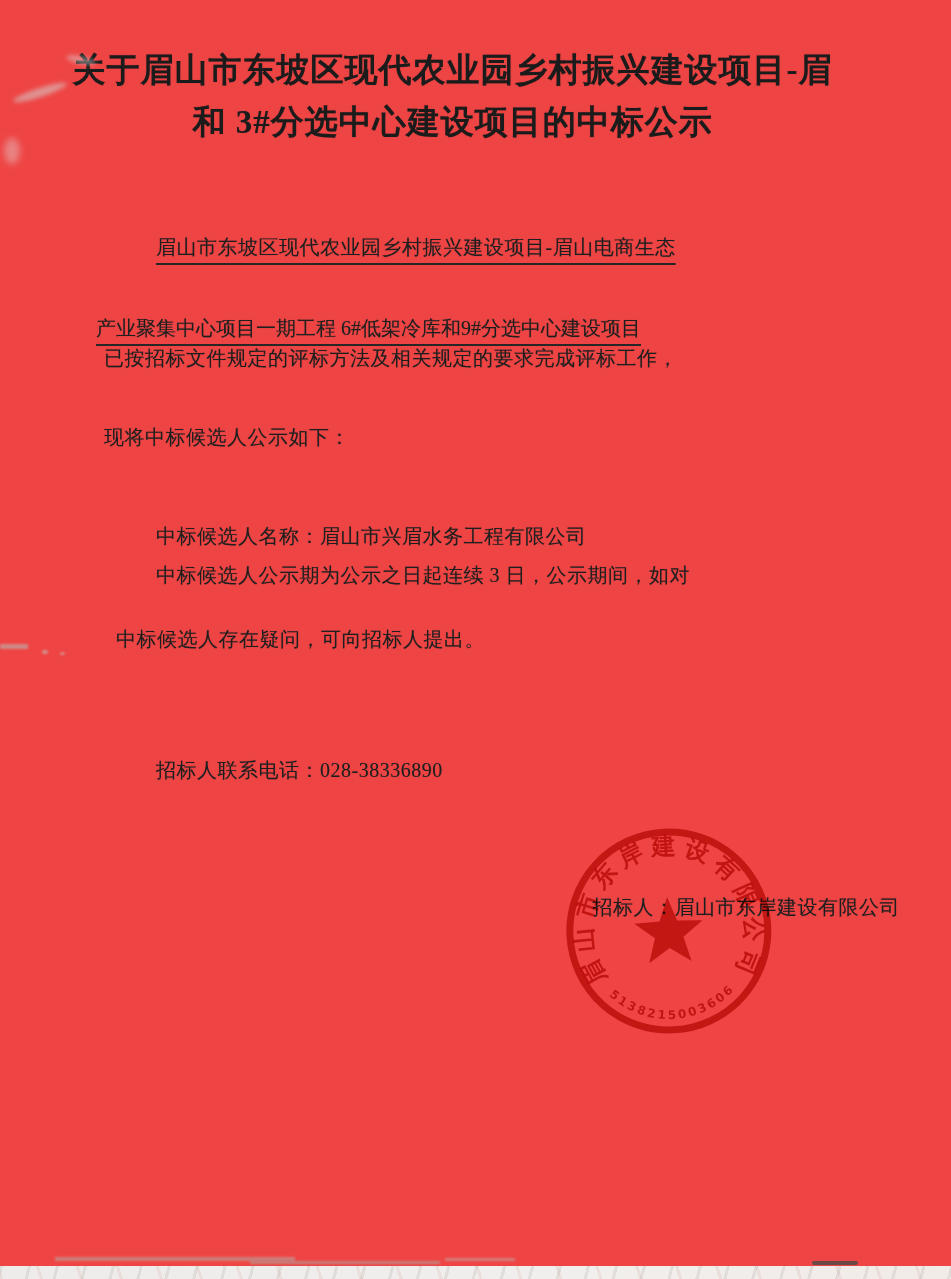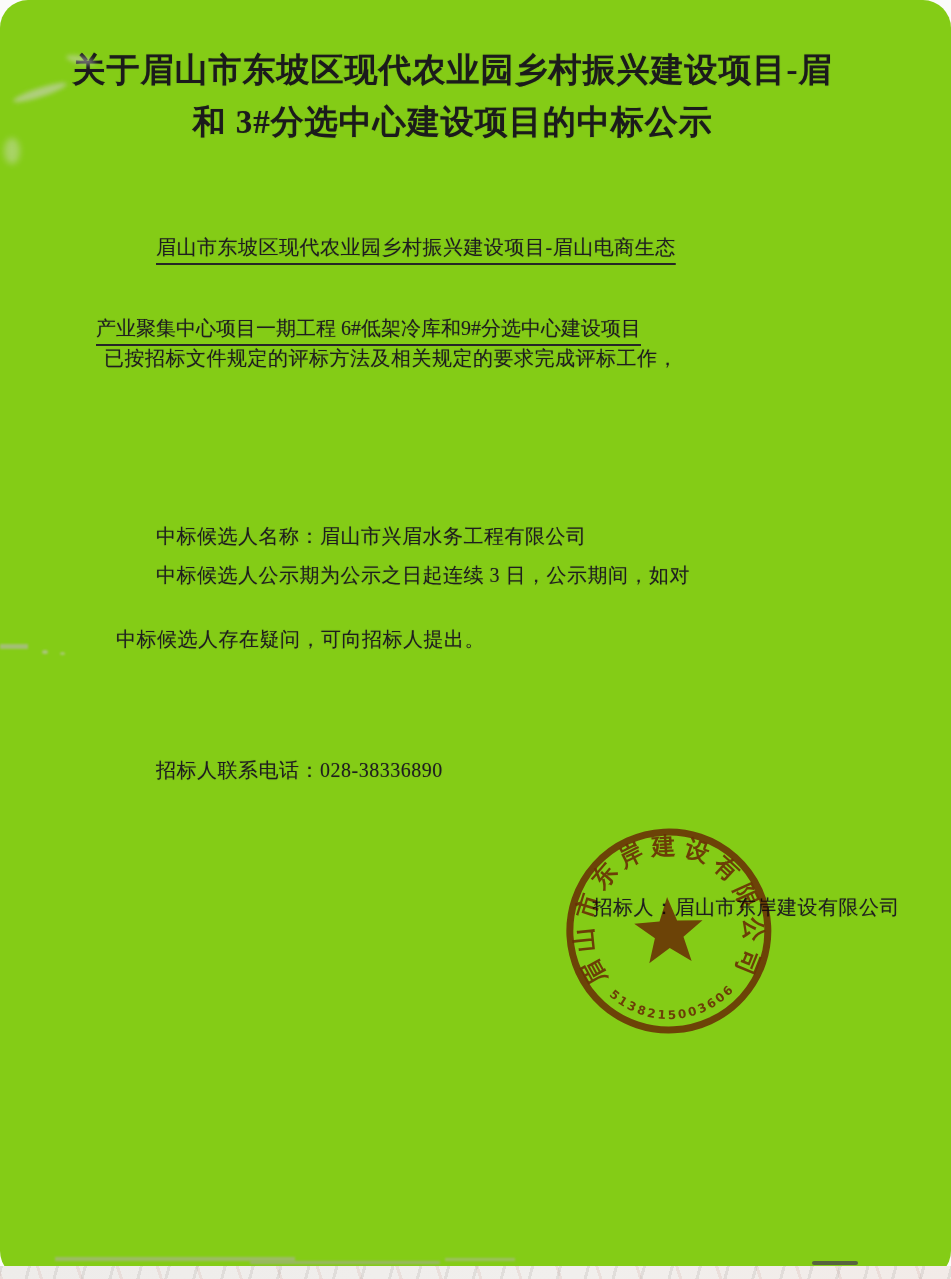--- a/index.html
+++ b/index.html
@@ -5,23 +5,22 @@
   html, body { margin: 0; padding: 0; }
   body {
     width: 951px; height: 1279px;
     background: #fbfbfa;
     overflow: hidden;
     font-family: "Liberation Serif", "DejaVu Serif", serif;
   }
   .page {
     position: relative;
     width: 951px; height: 1279px;
-    background: #84cc16;
+    background: #ef4444;
     color: #1d1d1d;
-    border-radius: 28px;
   }
   
   .title {
     position: absolute;
     top: 44px; left: 0; width: 905px;
     margin: 0;
     text-align: center;
     font-size: 33px;
     font-weight: 700;
     letter-spacing: 1px;
@@ -95,20 +94,21 @@
 <div class="page">
 
   <h1 class="title">
     <span>关于眉山市东坡区现代农业园乡村振兴建设项目-眉</span>
     <span>和 3#分选中心建设项目的中标公示</span>
   </h1>
 
   <div class="line indent uline l-p1l1"><span>眉山市东坡区现代农业园乡村振兴建设项目-眉山电商生态</span></div>
   <div class="line uline l-p1l2"><span>产业聚集中心项目一期工程 6#低架冷库和9#分选中心建设项目</span></div>
   <div class="line l-p1l3"><span>已按招标文件规定的评标方法及相关规定的要求完成评标工作，</span></div>
+  <div class="line l-p1l4"><span>现将中标候选人公示如下：</span></div>
 
   <div class="line indent l-cand"><span>中标候选人名称：眉山市兴眉水务工程有限公司</span></div>
 
   <div class="line indent l-pub1"><span>中标候选人公示期为公示之日起连续 3 日，公示期间，如对</span></div>
   <div class="line l-pub2"><span>中标候选人存在疑问，可向招标人提出。</span></div>
 
   <div class="line indent l-phone"><span>招标人联系电话：028-38336890</span></div>
 
   <div class="line l-sign"><span>招标人：眉山市东岸建设有限公司</span></div>
 

